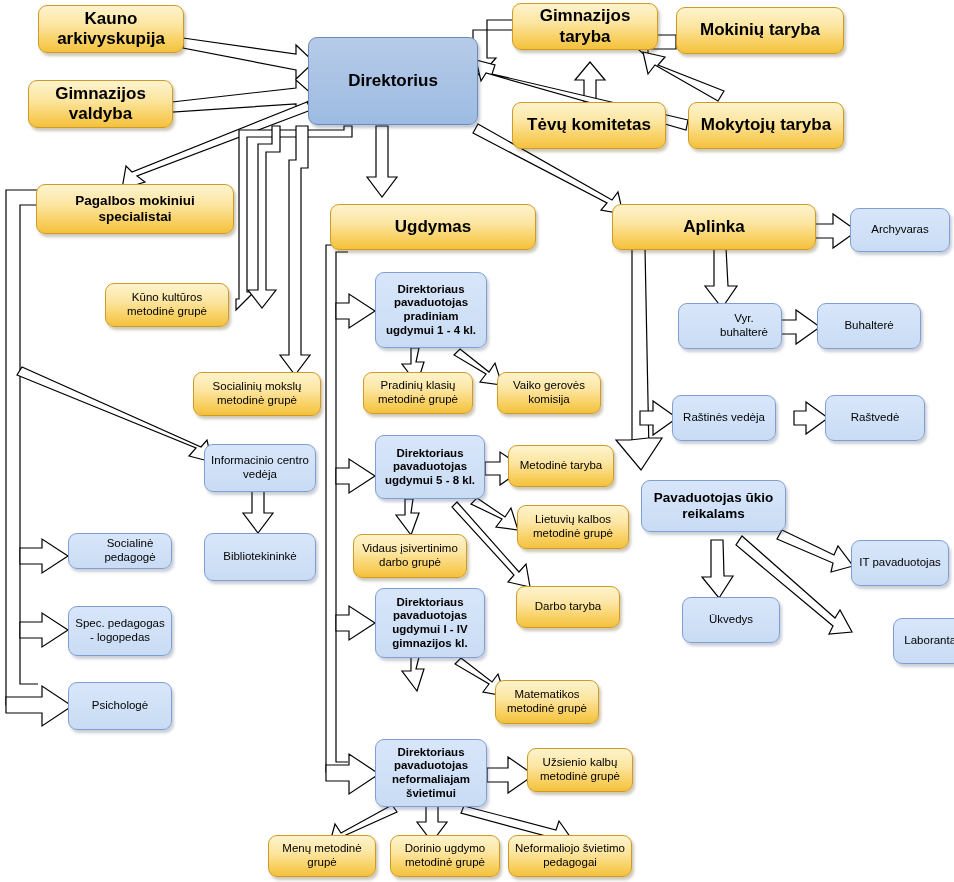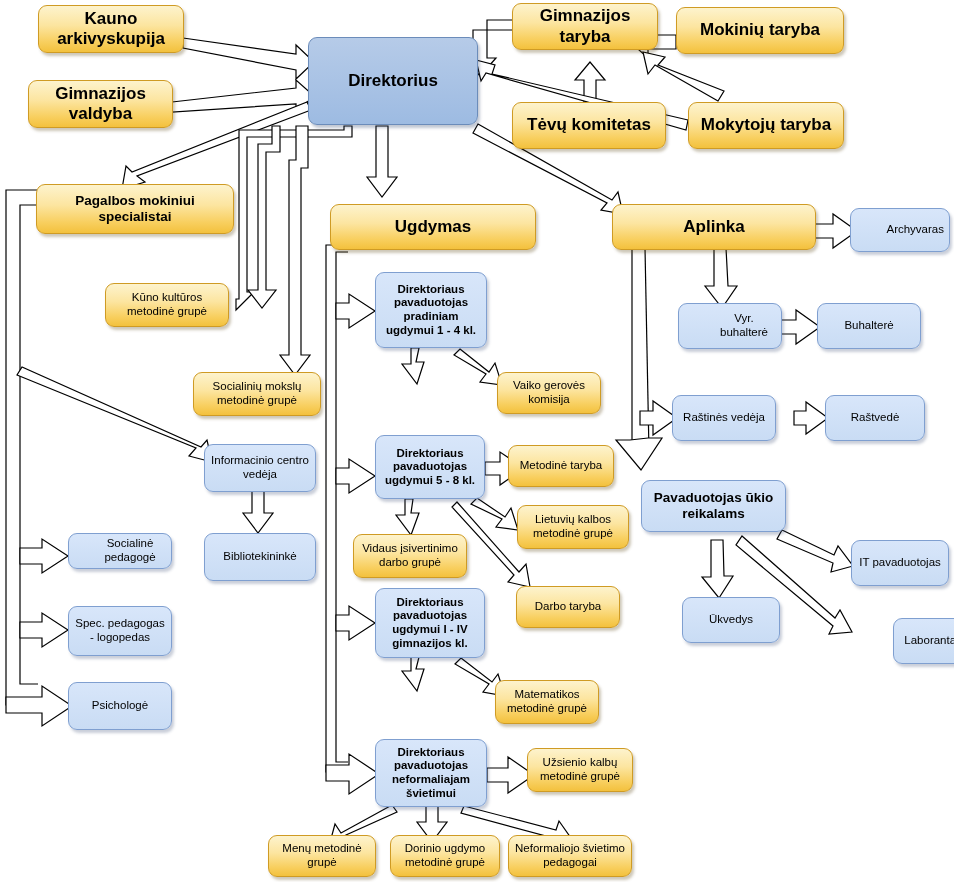--- a/index.html
+++ b/index.html
@@ -198,20 +198,23 @@
   </div>
 
   <div class="node b sm" style="left:68px;top:682px;width:104px;height:48px;">
     <span>Psichologė</span>
   </div>
 
   <div class="node b smb" style="left:375px;top:272px;width:112px;height:76px;">
     <span>Direktoriaus pavaduotojas pradiniam ugdymui 1 - 4 kl.</span>
   </div>
 
+  <div class="node y sm" style="left:363px;top:372px;width:110px;height:42px;">
+    <span>Pradinių klasių metodinė grupė</span>
+  </div>
 
   <div class="node y sm" style="left:497px;top:372px;width:104px;height:42px;">
     <span>Vaiko gerovės komisija</span>
   </div>
 
   <div class="node b smb" style="left:375px;top:435px;width:110px;height:64px;">
     <span>Direktoriaus pavaduotojas ugdymui 5 - 8 kl.</span>
   </div>
 
   <div class="node y sm" style="left:508px;top:445px;width:106px;height:42px;">
@@ -252,21 +255,21 @@
   </div>
 
   <div class="node y sm" style="left:390px;top:835px;width:110px;height:42px;">
     <span>Dorinio ugdymo metodinė grupė</span>
   </div>
 
   <div class="node y sm" style="left:508px;top:835px;width:124px;height:42px;">
     <span>Neformaliojo švietimo pedagogai</span>
   </div>
 
-  <div class="node b sm" style="left:850px;top:208px;width:100px;height:44px;justify-content:flex-end;">
+  <div class="node b sm" style="left:850px;top:208px;width:100px;height:44px;">
     <span>Archyvaras</span>
   </div>
 
   <div class="node b sm" style="left:678px;top:303px;width:104px;height:46px;padding-left:28px;">
     <span>Vyr. buhalterė</span>
   </div>
 
   <div class="node b sm" style="left:817px;top:303px;width:104px;height:46px;">
     <span>Buhalterė</span>
   </div>

